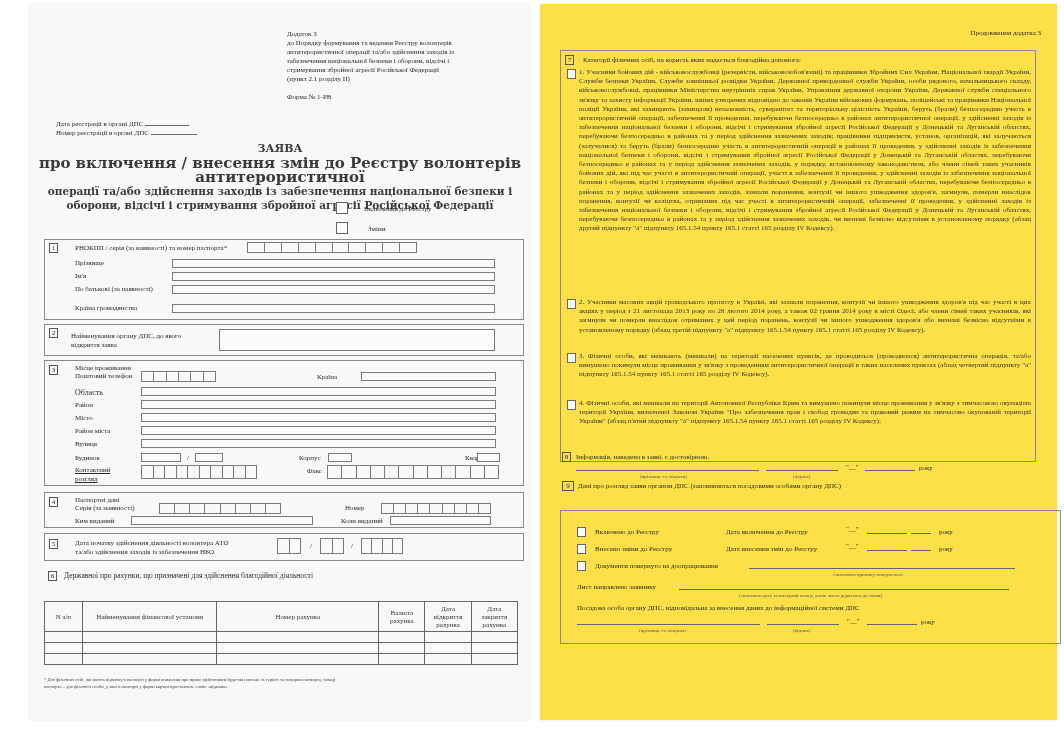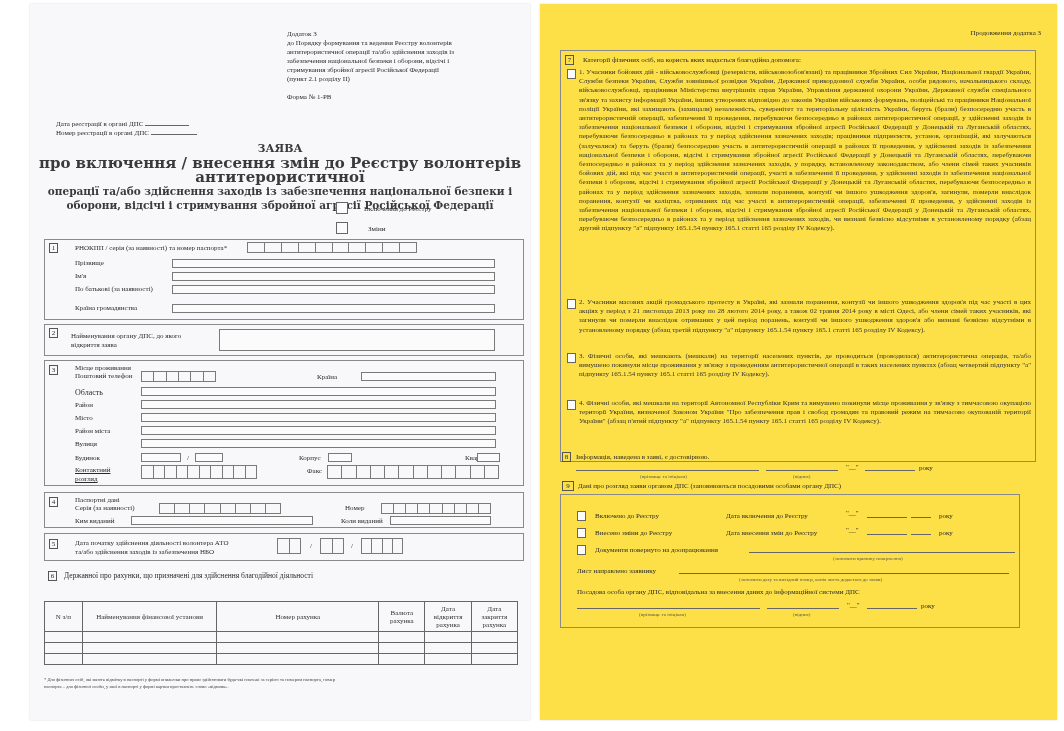--- a/index.html
+++ b/index.html
@@ -286,21 +286,21 @@
   <div class="abs tiny" style="left:100px; top:470px;">(прізвище та ініціали)</div>
   <div class="line" style="left:226px; top:466px; width:72px;"></div>
   <div class="abs tiny" style="left:253px; top:470px;">(підпис)</div>
   <div class="abs small" style="left:306px; top:459px;">"__"</div>
   <div class="line" style="left:325px; top:466px; width:50px;"></div>
   <div class="abs small" style="left:379px; top:460px;">року</div>
 
   <span class="num abs" style="left:22px; top:477px; width:12px;">9</span>
   <div class="abs small" style="left:38px; top:478px;">Дані про розгляд заяви органом ДПС (заповнюються посадовими особами органу ДПС)</div>
 
-  <div class="section" style="left:20px; top:490px; width:460px; height:134px;">
+  <div class="section" style="left:20px; top:506px; width:501px; height:134px;">
     <div class="chk" style="left:16px; top:16px;"></div>
     <div class="abs small" style="left:34px; top:17px;">Включено до Реєстру</div>
     <div class="abs small" style="left:165px; top:17px;">Дата включення до Реєстру</div>
     <div class="abs small" style="left:285px; top:14px;">"__"</div>
     <div class="line" style="left:306px; top:22px; width:40px;"></div>
     <div class="line" style="left:350px; top:22px; width:20px;"></div>
     <div class="abs small" style="left:378px; top:17px;">року</div>
 
     <div class="chk" style="left:16px; top:33px;"></div>
     <div class="abs small" style="left:34px; top:34px;">Внесено зміни до Реєстру</div>

